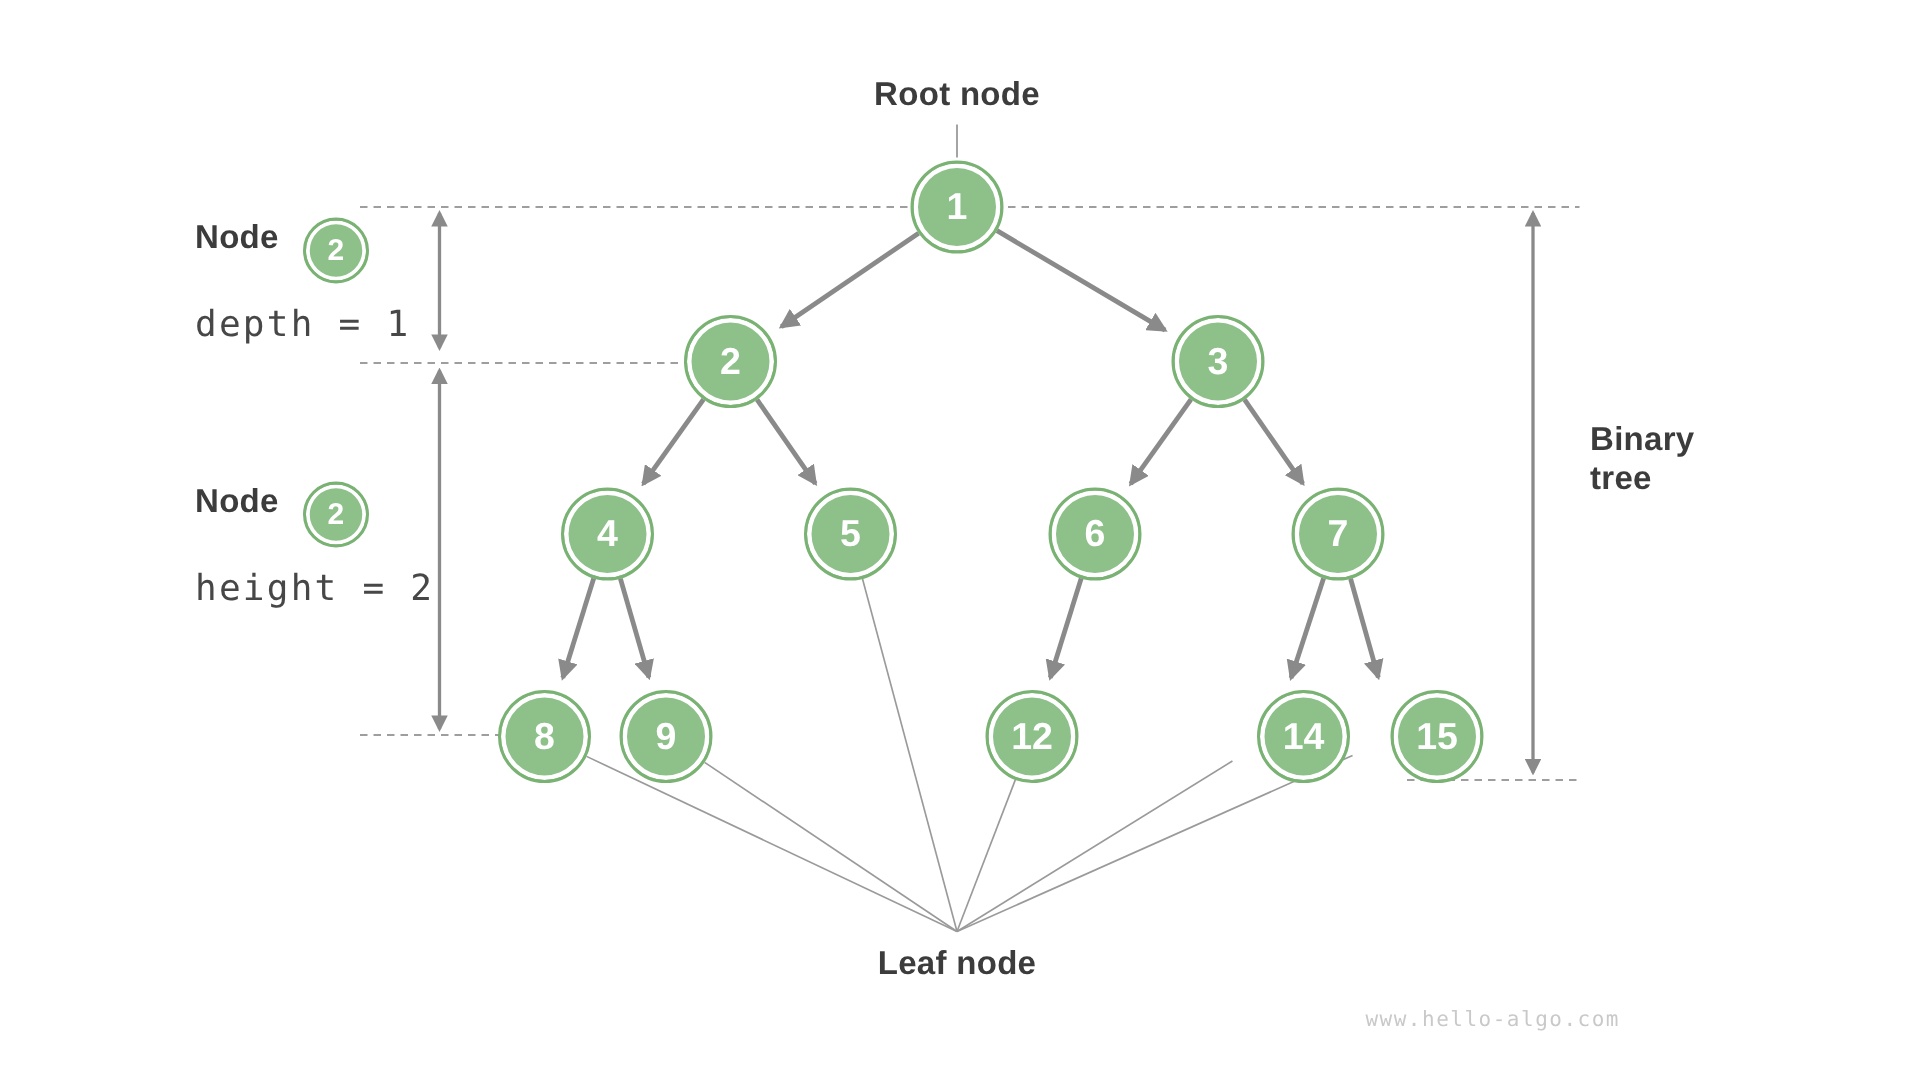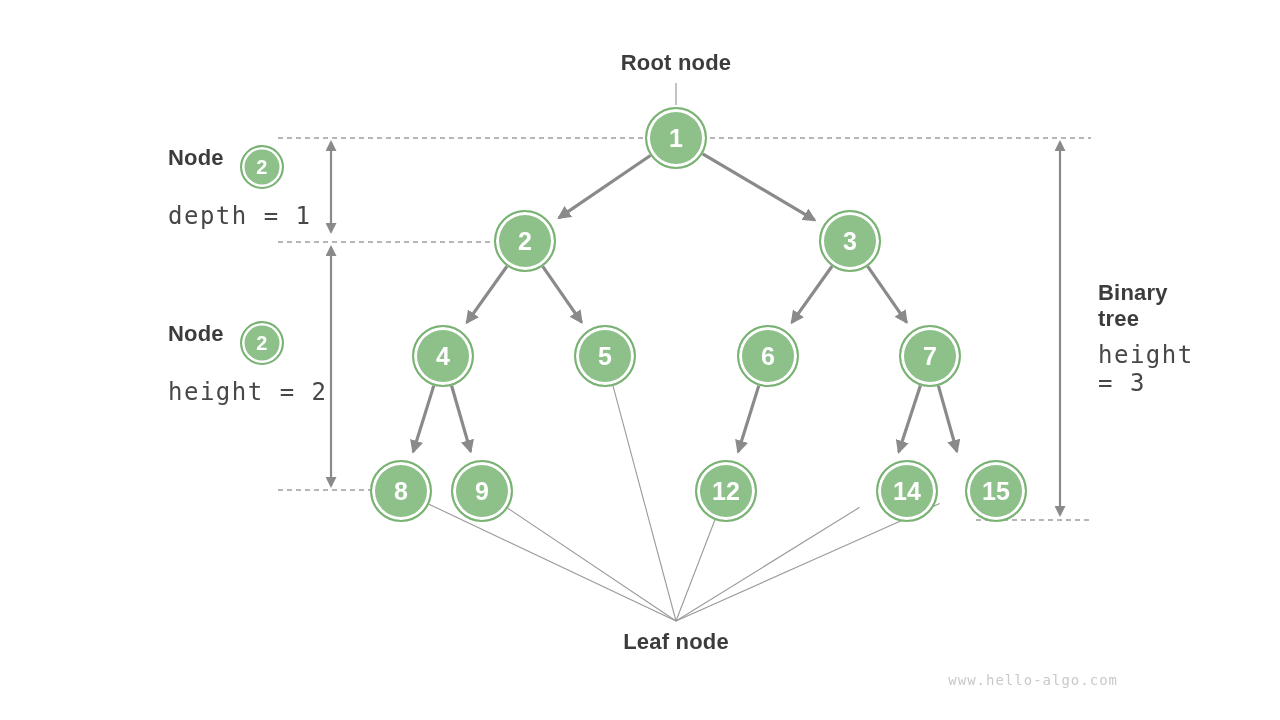--- a/index.html
+++ b/index.html
@@ -2,21 +2,21 @@
 <html style="--node-fill: #8ec08a; --node-stroke: #79b273; --text-color: #3c3c3c; --mono-color: #474747; --watermark-color: #c9c9c9;"><head>
 <meta charset="utf-8">
 <style>
   html, body { margin: 0; padding: 0; }
   body {
     width: 1280px; height: 720px;
     background: #ffffff;
     font-family: "Liberation Sans", sans-serif;
     overflow: hidden;
   }
-  .stage { position: relative; width: 1120px; height: 720px; margin-left: 38px; }
+  .stage { position: relative; width: 1120px; height: 720px; }
   #lines { position: absolute; left: 0; top: 0; }
 
   .label-bold {
     font-weight: 700;
     font-size: 22px;
     color: var(--text-color, #3c3c3c);
     letter-spacing: 0.2px;
   }
   .mono {
     font-family: "DejaVu Sans Mono", monospace;
@@ -132,21 +132,20 @@
       <span class="label-bold">Node</span>
       <span class="mini-node">
         <span>2</span>
       </span>
     </div>
     <div class="mono anno-caption">height = 2</div>
   </div>
 
   <div class="abs" style="left:1060px; top:280px;">
     <div class="label-bold">Binary tree</div>
-    <div class="mono" style="margin-top:9px;">height = 3</div>
   </div>
 
   <div class="watermark">www.hello-algo.com</div>
 
   <div id="nodes-layer">
       <div class="tree-node" style="left: 607px; top: 107px;">1</div>
       <div class="tree-node" style="left: 456px; top: 210px;">2</div>
       <div class="tree-node" style="left: 781px; top: 210px;">3</div>
       <div class="tree-node" style="left: 374px; top: 325px;">4</div>
       <div class="tree-node" style="left: 536px; top: 325px;">5</div>

